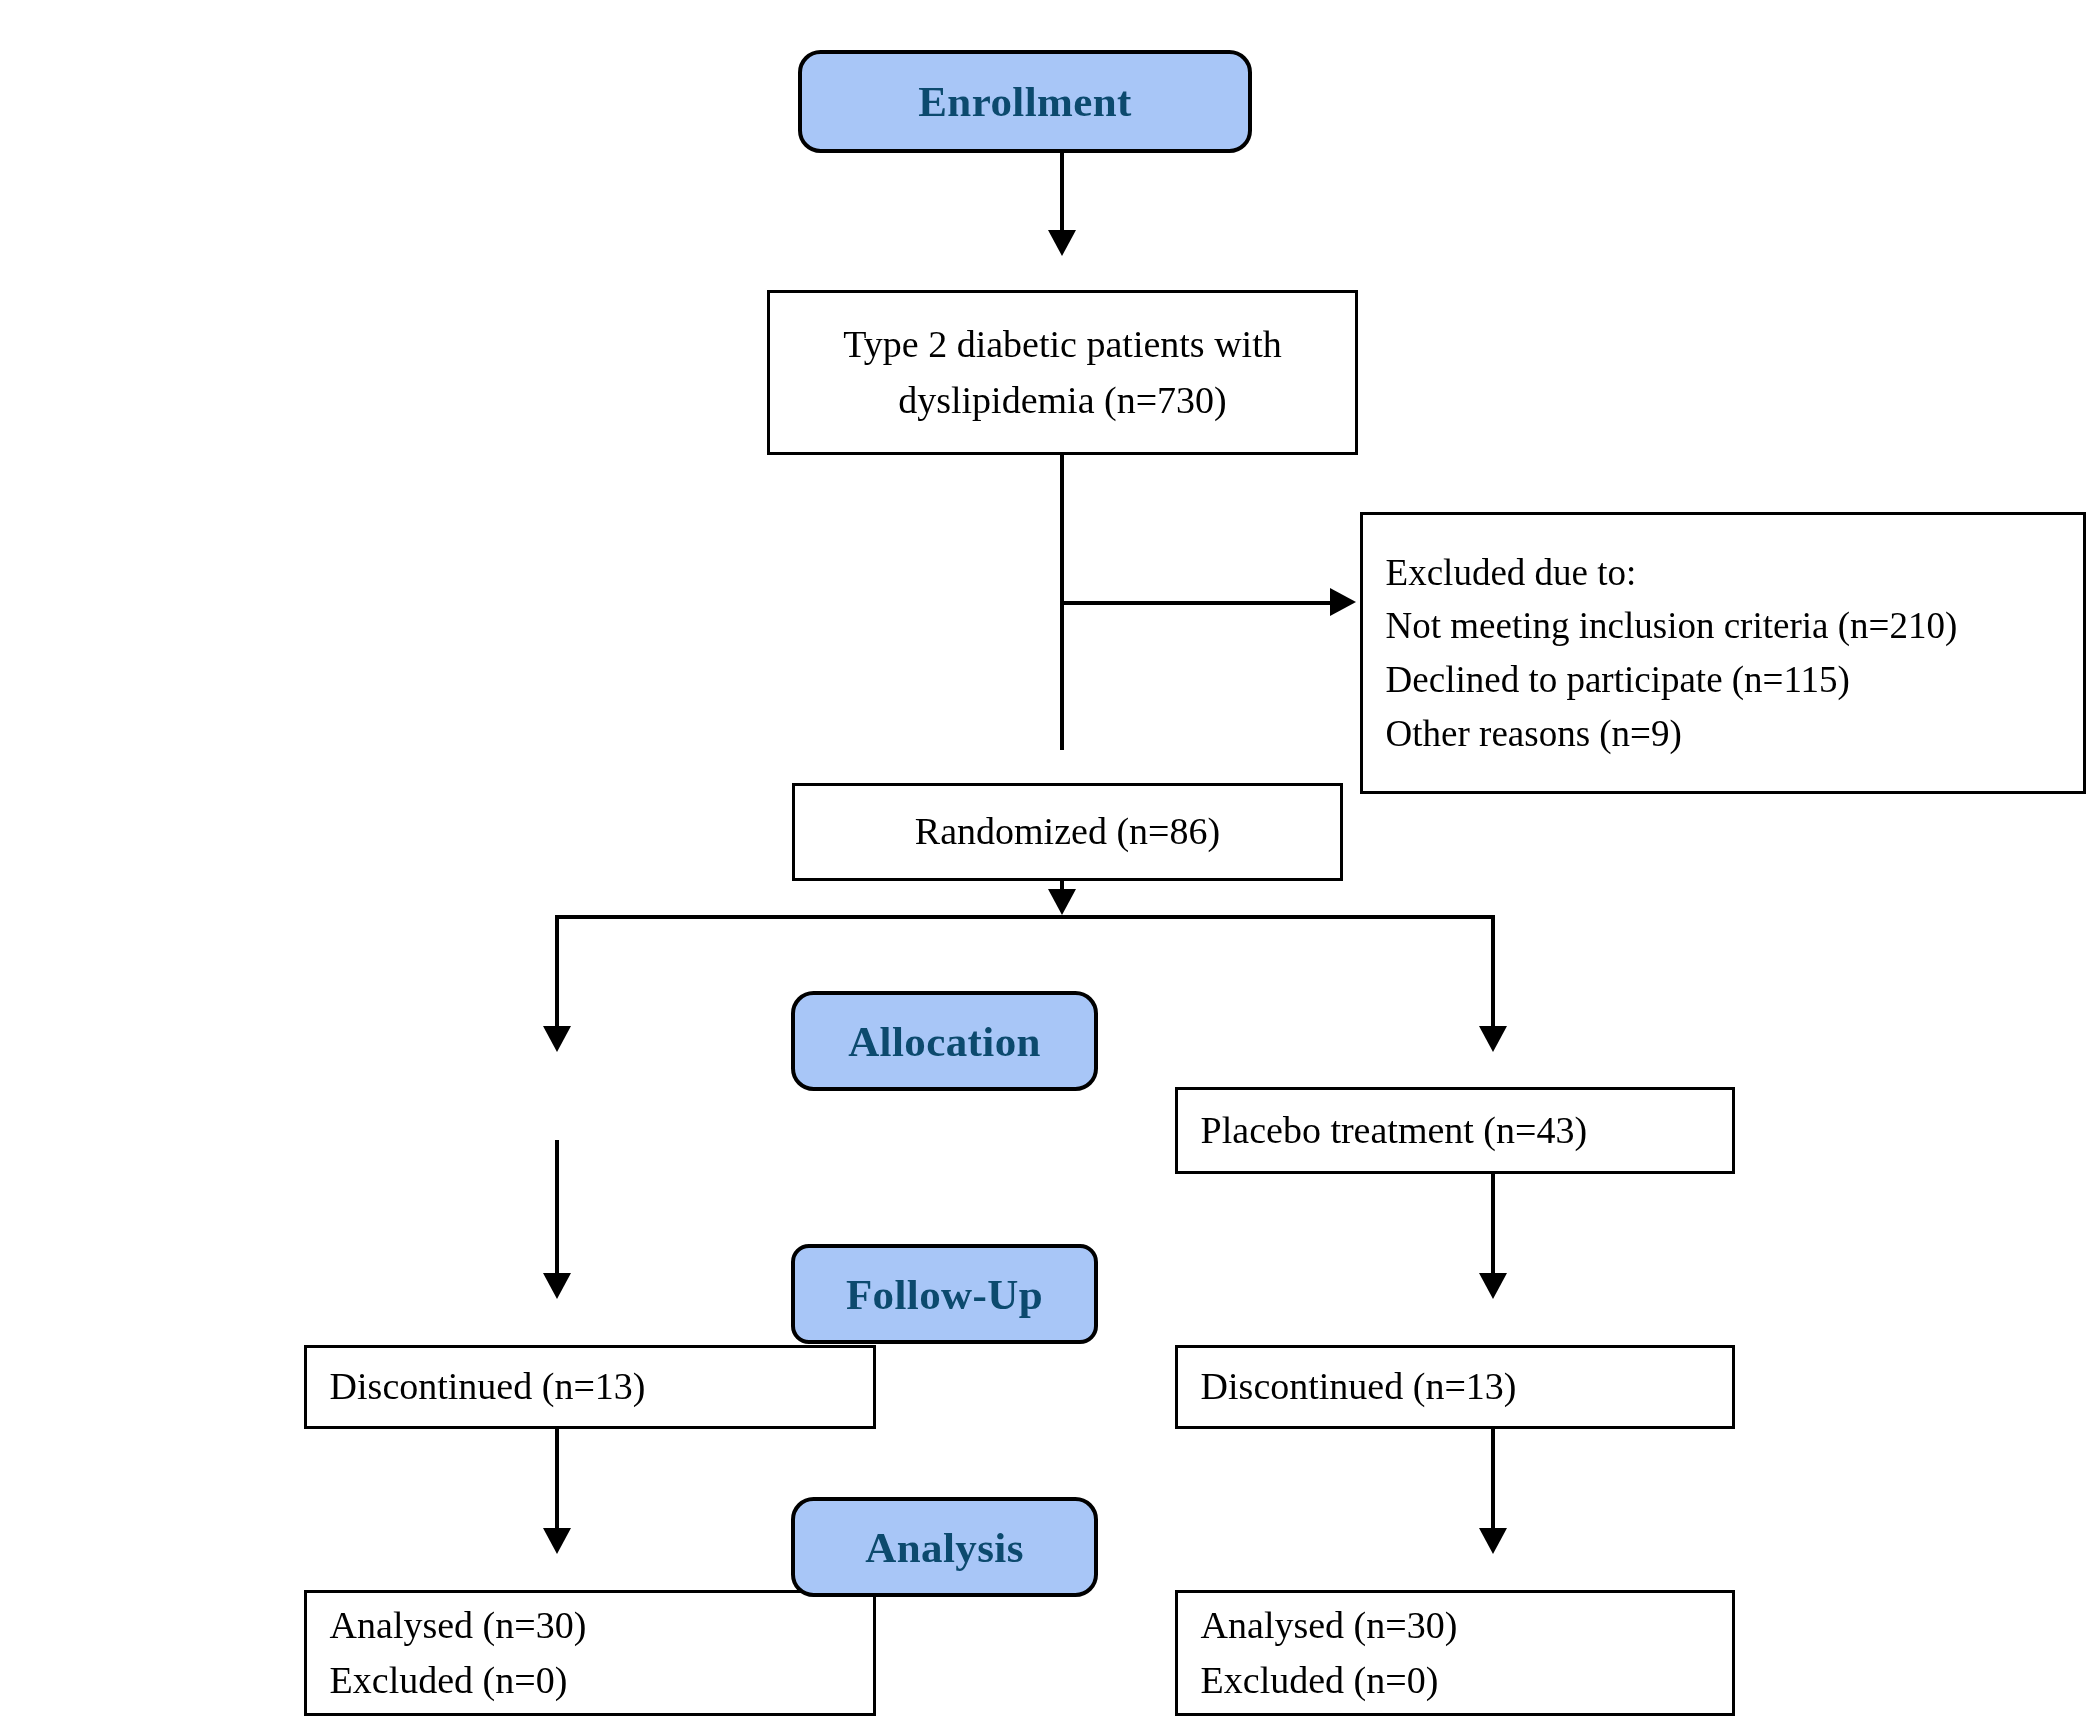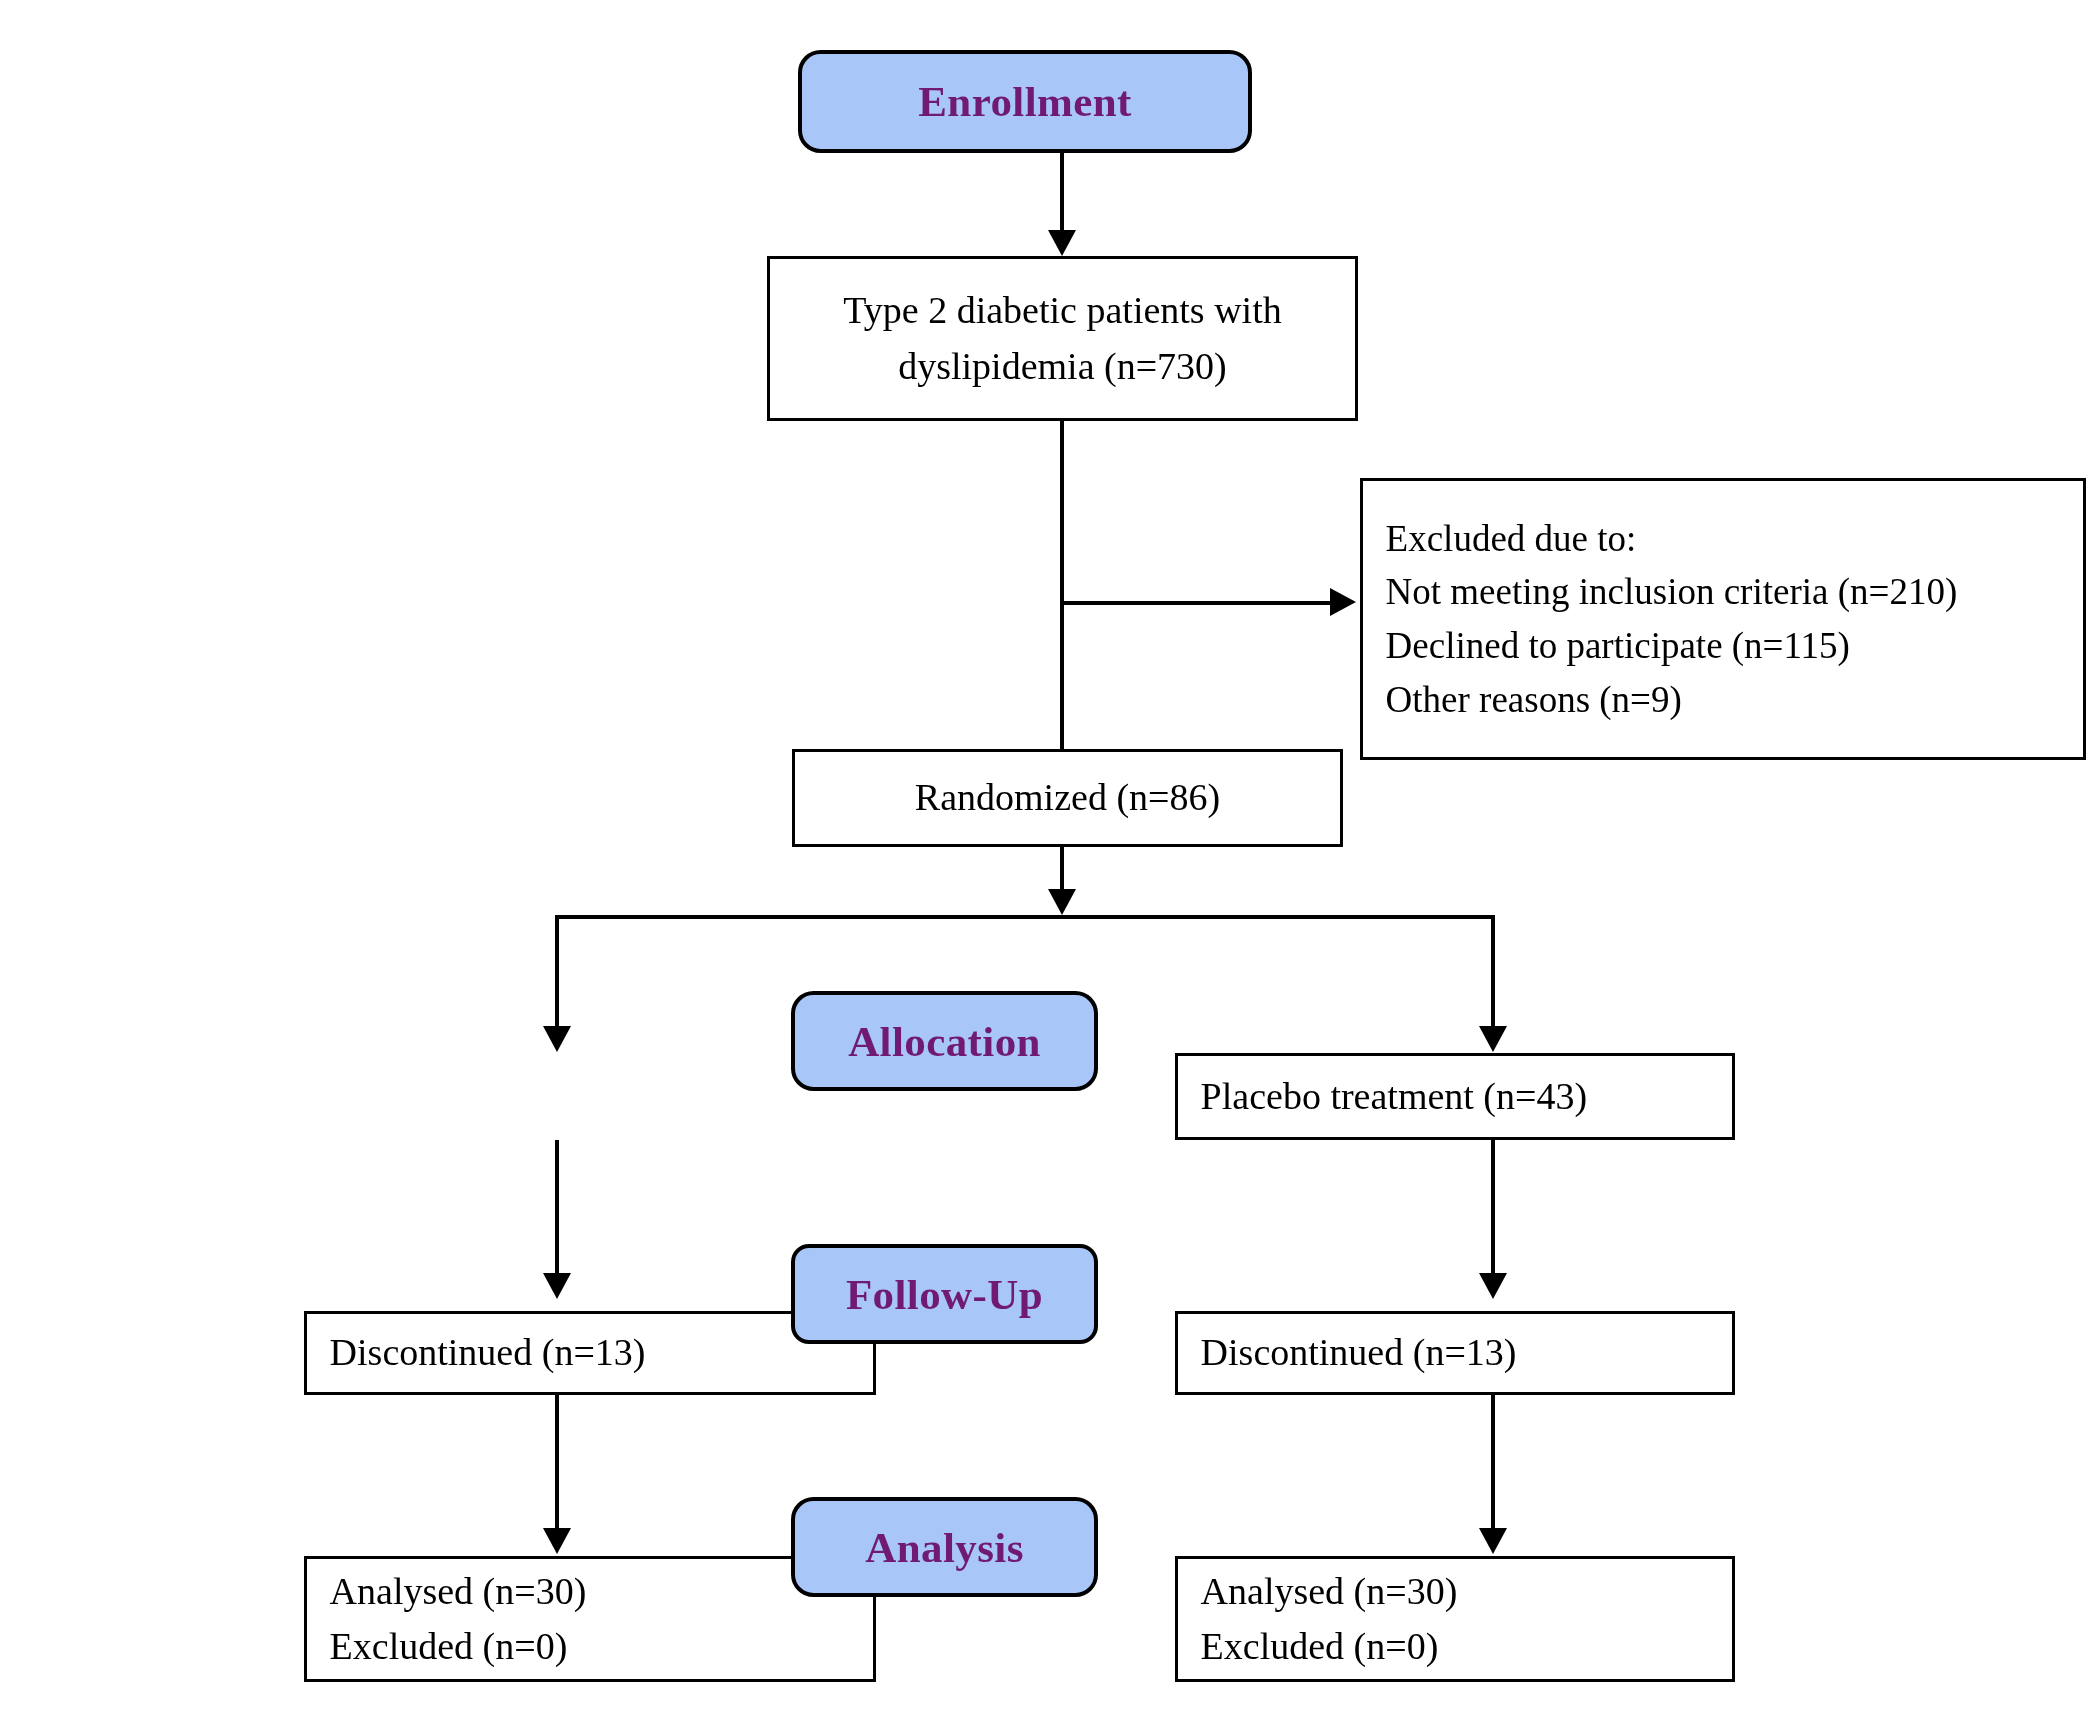--- a/index.html
+++ b/index.html
@@ -24,39 +24,40 @@
     box-sizing: border-box;
     background: #ffffff;
     border: 3.5px solid #000000;
     display: flex;
     flex-direction: column;
     justify-content: center;
     color: #000000;
     font-size: 38px;
     line-height: 1.45;
     z-index: 3;
+    margin-top: 34px;
   }
   .node.center { align-items: center; text-align: center; }
   .node.left   { align-items: flex-start; text-align: right; padding-left: 22.6px; }
   .node .line { white-space: nowrap; }
   .node .sp   { font-style: italic; }
 
   
   .badge {
     position: absolute;
     box-sizing: border-box;
     background: #a8c6f7;
     border: 4.3px solid #000000;
     border-radius: 22.6px;
     display: flex;
     align-items: center;
     justify-content: center;
     font-weight: bold;
     font-size: 43px;
-    color: #701a75;
+    color: #0c4a6e;
     letter-spacing: 0.4px;
     z-index: 6;
   }
 
   
   .vline {
     position: absolute;
     width: 4.3px;
     background: #000000;
     z-index: 2;

